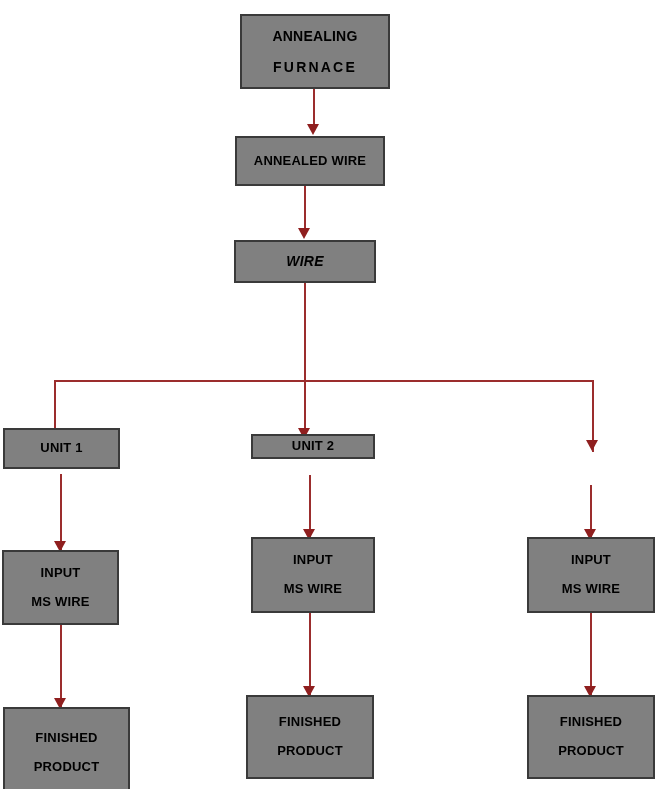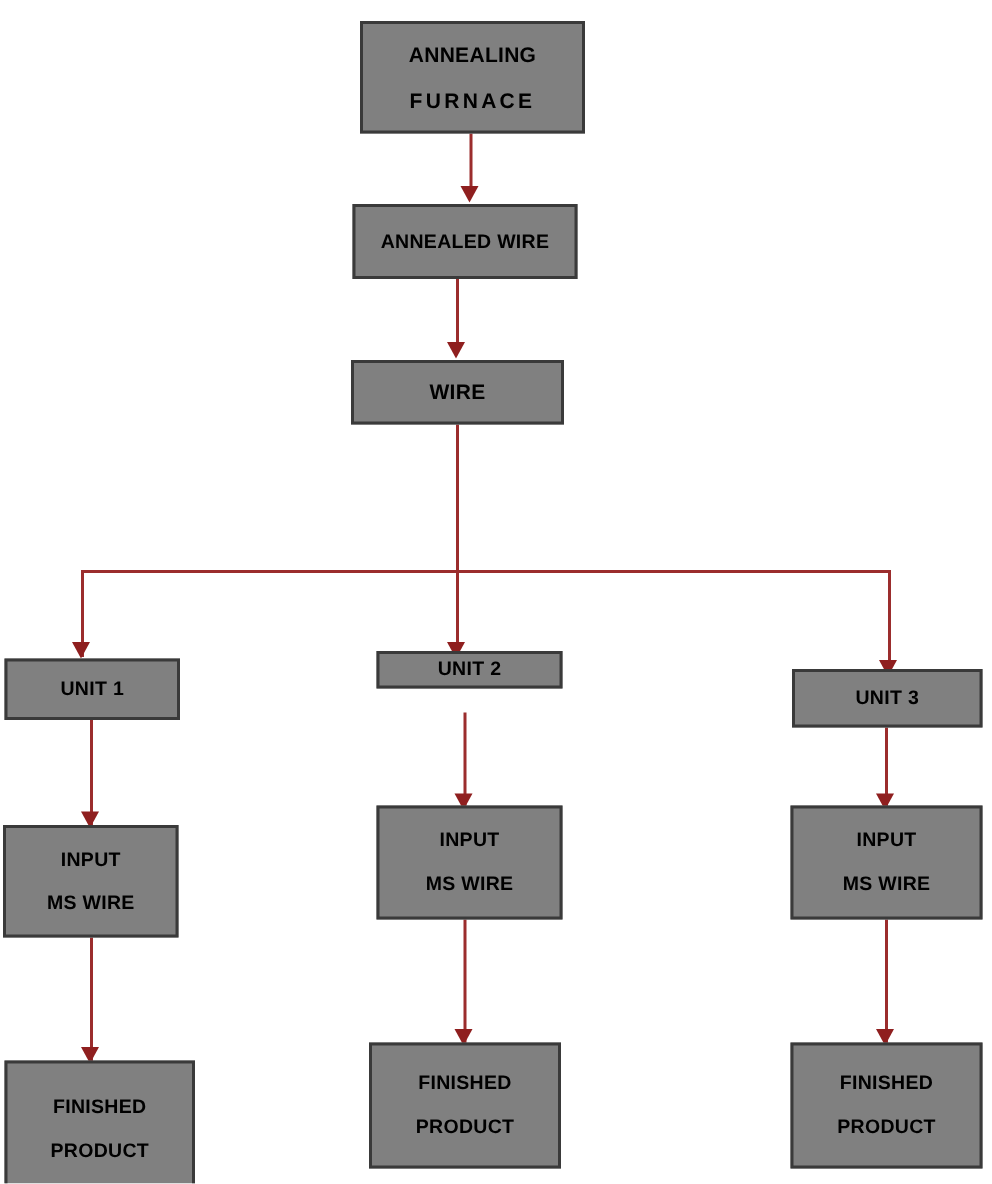--- a/index.html
+++ b/index.html
@@ -106,35 +106,32 @@
 
   <div class="node two-line t14" style="left:240px; top:14px; width:150px; height:75px;">
     <span class="line1">ANNEALING</span>
     <span class="line2 spaced">FURNACE</span>
   </div>
 
   <div class="node t13" style="left:235px; top:136px; width:150px; height:50px;">
     <span class="line1">ANNEALED WIRE</span>
   </div>
 
-  <div class="node t14" style="left:234px; top:240px; width:142px; height:43px;">
+  <div class="node t14" style="left:234px; top:240px; width:142px; height:43px;font-style:italic;">
     <span class="line1">WIRE</span>
   </div>
 
-  <div class="node t13" style="left:3px; top:439px; width:117px; height:41px;text-align:center;">
+  <div class="node t13" style="left:3px; top:428px; width:117px; height:41px;text-align:center;">
     <span class="line1">UNIT 1</span>
   </div>
 
   <div class="node t13" style="left:251px; top:434px; width:124px; height:25px;">
     <span class="line1">UNIT 2</span>
   </div>
 
-  <div class="node t13" style="left:528px; top:446px; width:127px; height:39px;">
-    <span class="line1">UNIT 3</span>
-  </div>
 
   <div class="node two-line t13" style="left:2px; top:550px; width:117px; height:75px;">
     <span class="line1">INPUT</span>
     <span class="line2">MS WIRE</span>
   </div>
 
   <div class="node two-line t13" style="left:251px; top:537px; width:124px; height:76px;">
     <span class="line1">INPUT</span>
     <span class="line2">MS WIRE</span>
   </div>

